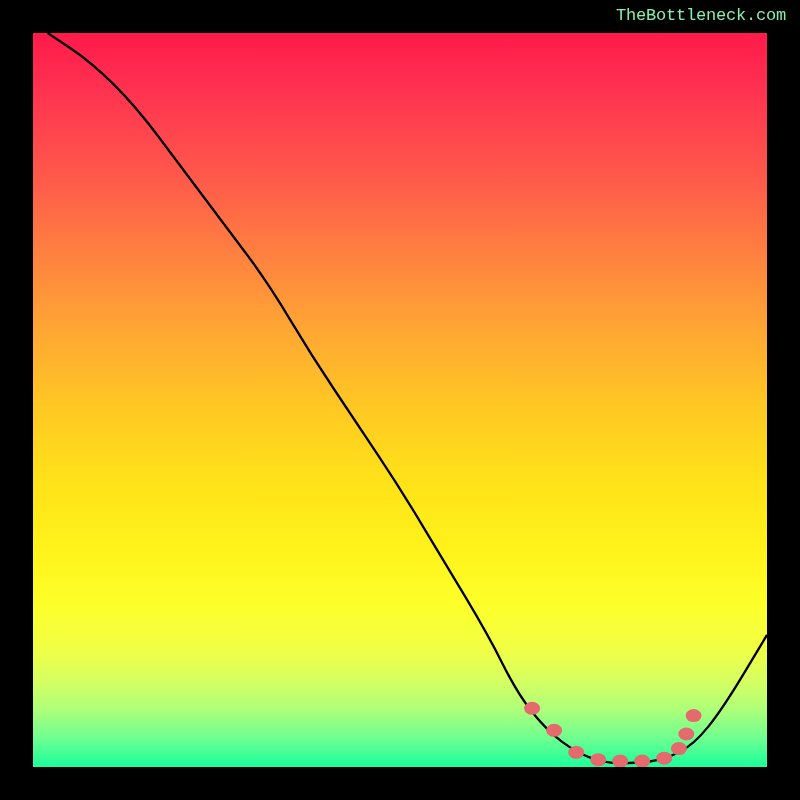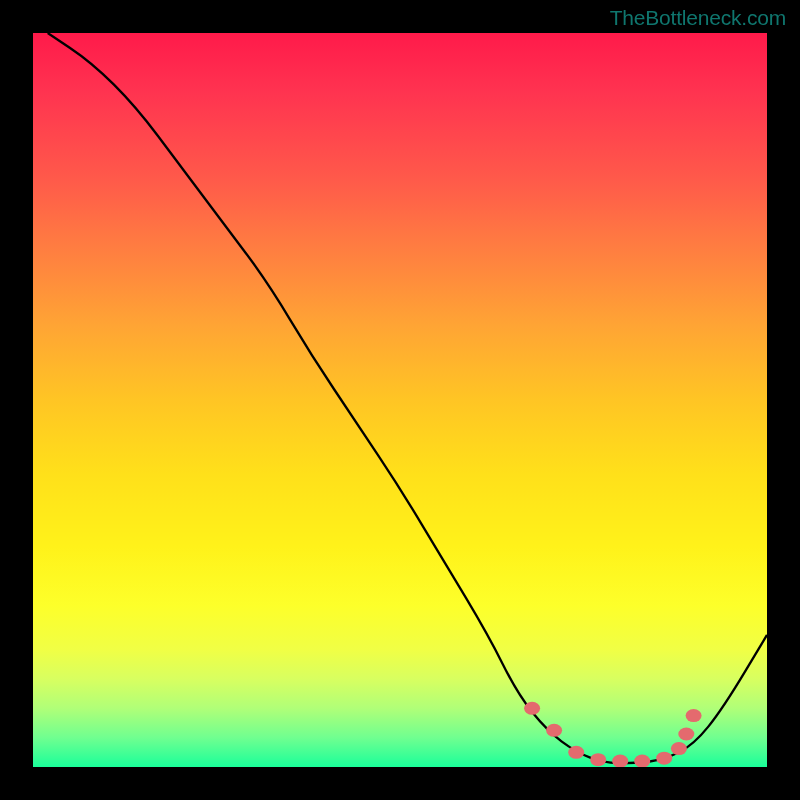--- a/index.html
+++ b/index.html
@@ -5,24 +5,25 @@
 * { margin: 0; padding: 0; box-sizing: border-box; }
 body { width: 800px; height: 800px; background: #000; position: relative; font-family: Arial, sans-serif; }
 .outer-frame {
   position: absolute;
   left: 0; top: 0; width: 800px; height: 800px;
   background: #000;
 }
 .attribution {
   position: absolute;
   top: 6px; right: 14px;
-  color: #0f766e;
-  font-size: 21px;
+  color: #86efac;
+  font-size: 17px;
   font-weight: normal;
   letter-spacing: -0.2px;
+  font-family: Liberation Mono, monospace;
 }
 .plot-area {
   position: absolute;
   left: 33px; top: 33px;
   width: 734px; height: 734px;
   background: linear-gradient(to bottom,
     #ff1a4a 0%,
     #ff3350 8%,
     #ff5a4a 20%,
     #ff8040 30%,

